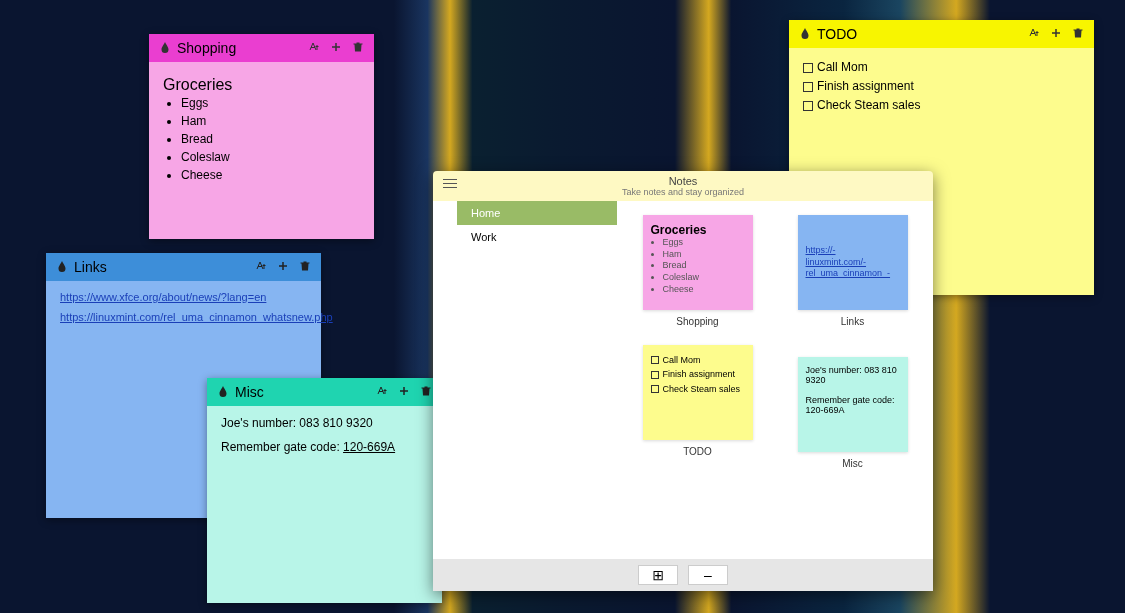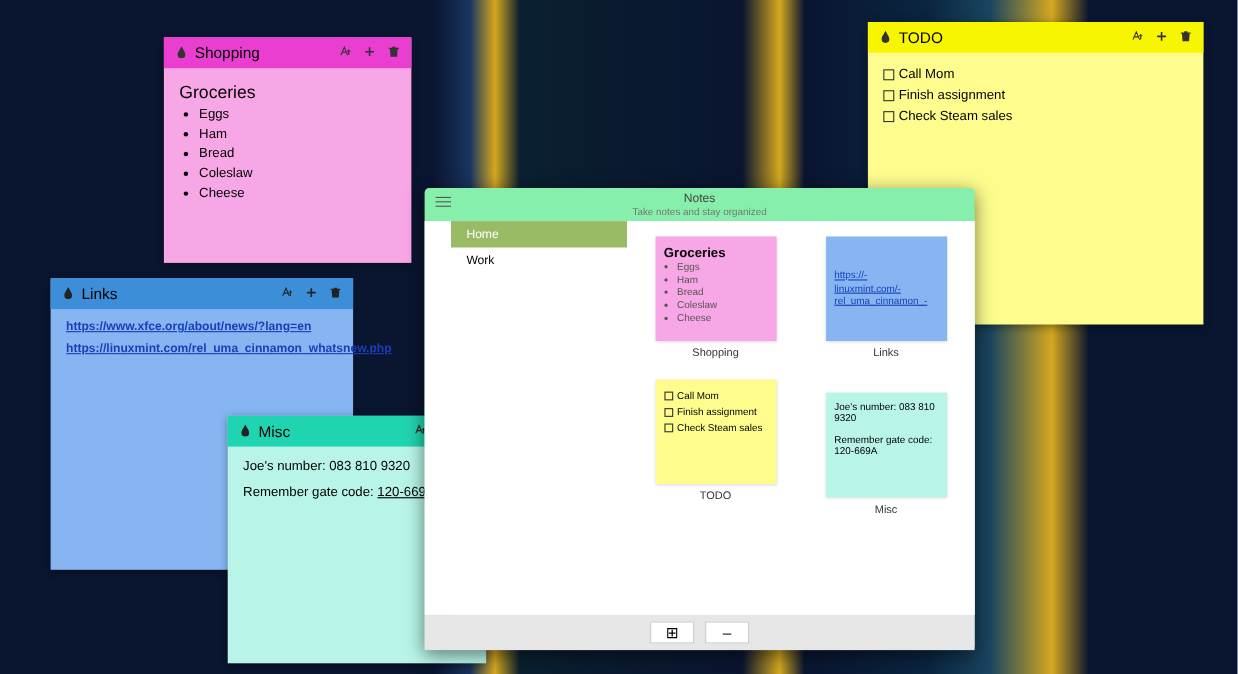--- a/index.html
+++ b/index.html
@@ -30,31 +30,31 @@
   font-size: 14px;
 }
 .sticky-icons { display: flex; gap: 10px; align-items: center; }
 .sticky-body {
   flex: 1;
   padding: 10px 14px;
   font-size: 12px;
 }
 .heading { font-size: 16px; font-weight: 500; margin-top: 4px; }
 .bullet-list { list-style: disc; margin-left: 18px; font-size: 12px; line-height: 1.5; }
-.link { display: block; text-decoration: underline; font-size: 11px; margin-bottom: 8px; font-weight: bold; }
+.link { display: block; text-decoration: underline; font-size: 11px; margin-bottom: 8px; }
 .check-item { display: flex; align-items: center; gap: 4px; font-size: 12px; line-height: 1.6; }
 .cbox { width: 10px; height: 10px; border: 1px solid #333; flex-shrink: 0; }
 .ico { width: 12px; height: 12px; }
 
 
 .app {
   position: absolute;
-  left: 386px; top: 171px;
+  left: 433px; top: 171px;
   width: 500px; height: 420px;
-  background: #86efac;
+  background: #fef9c3;
   box-shadow: 0 4px 16px rgba(0,0,0,0.5);
   display: flex;
   flex-direction: column;
   border-radius: 4px;
 }
 .app-header {
   text-align: center;
   padding: 4px 8px;
   position: relative;
 }

